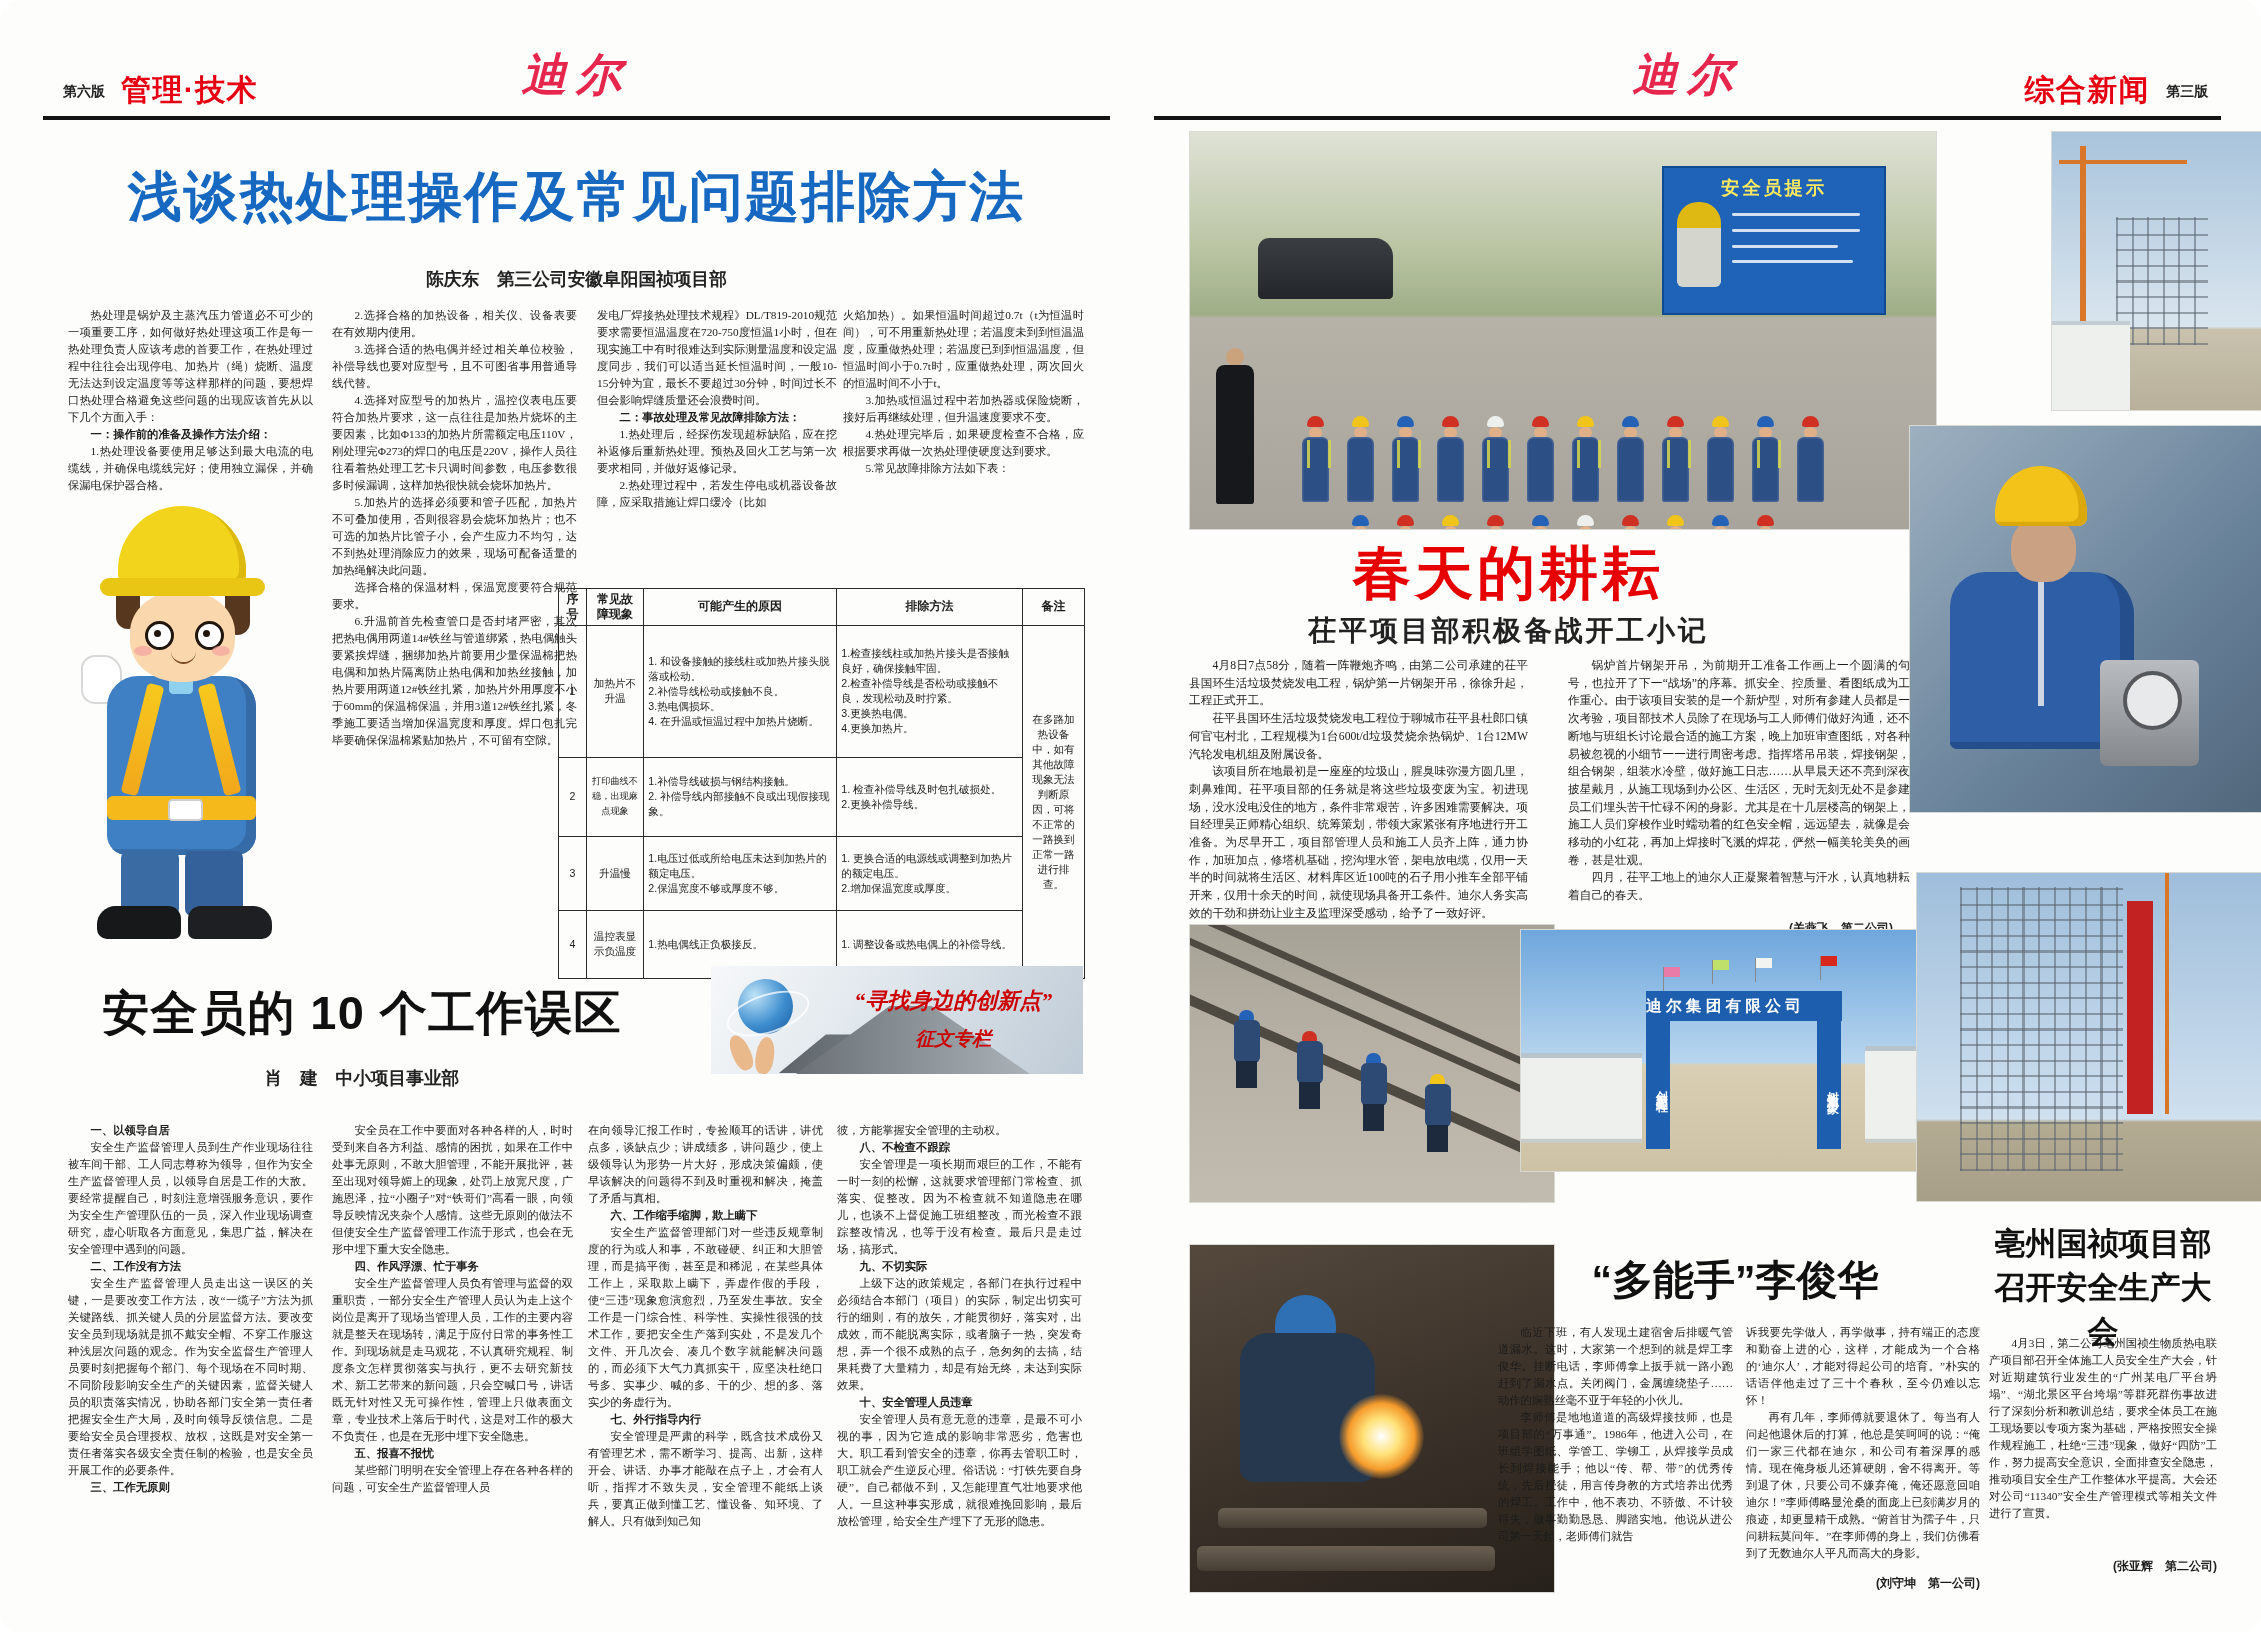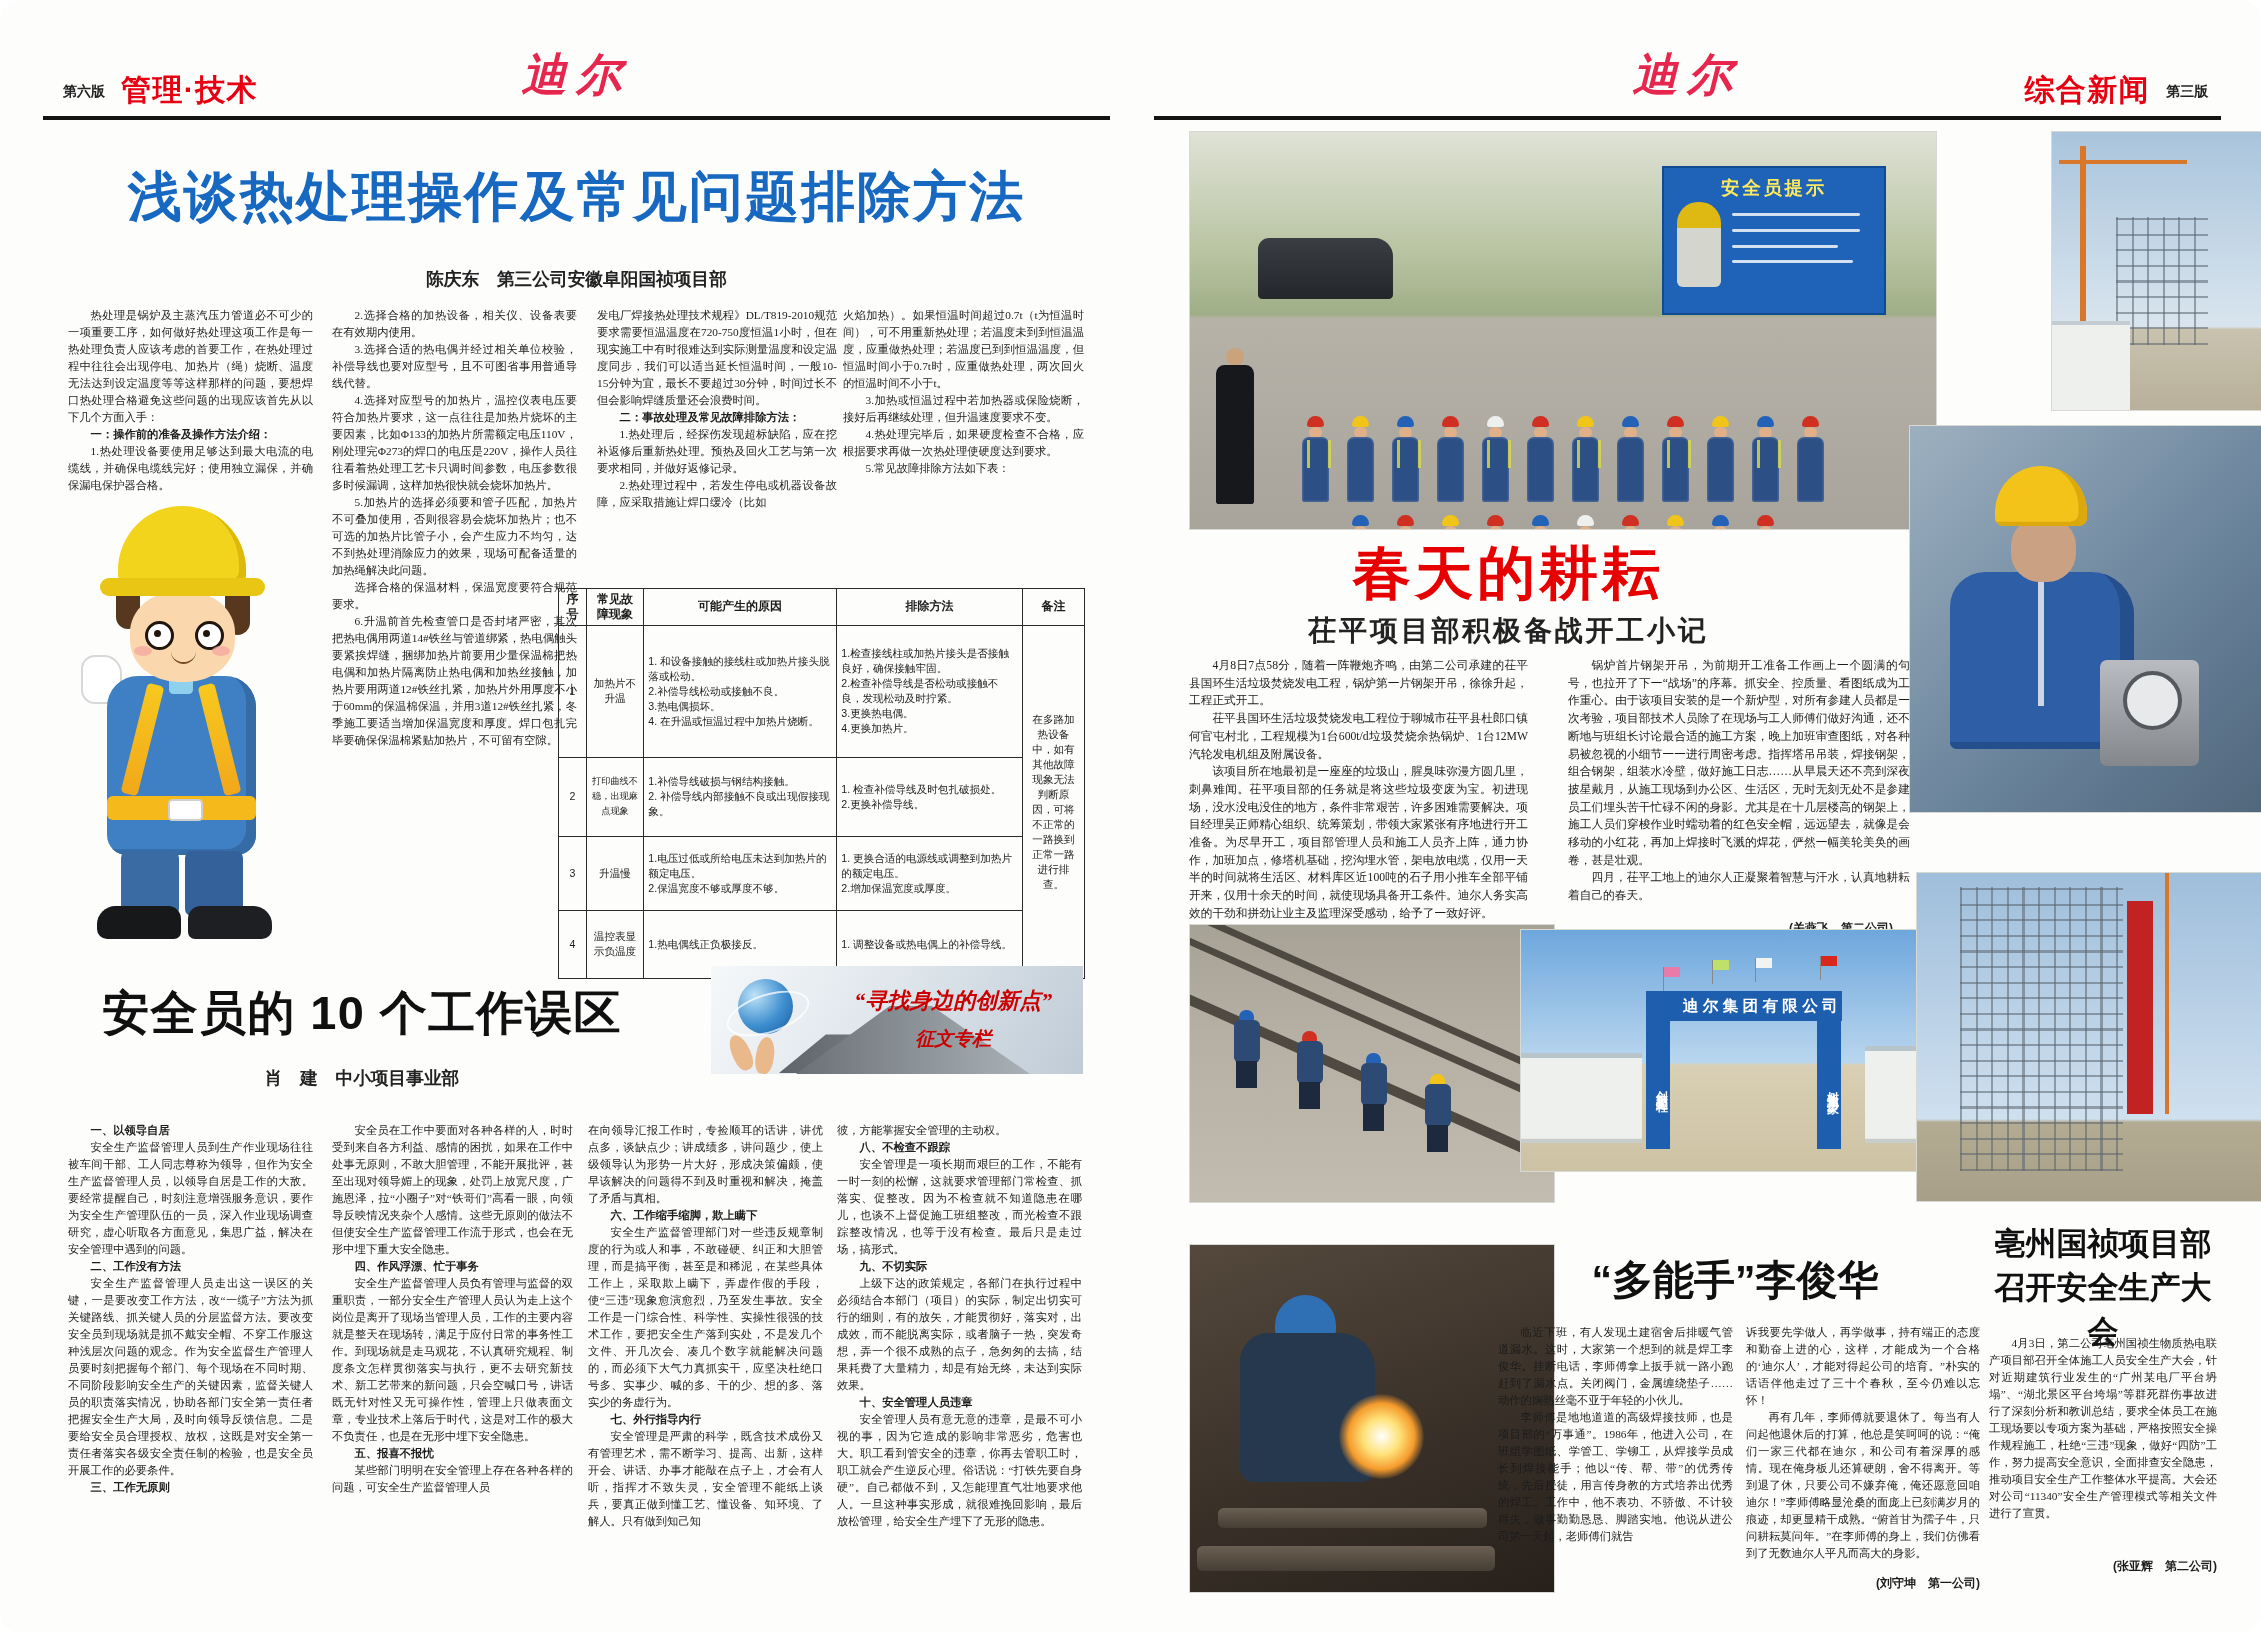--- a/index.html
+++ b/index.html
@@ -84,21 +84,21 @@
   .w-dev{position:absolute;left:190px;top:234px;width:99px;height:106px;background:linear-gradient(#b9bcc0,#84878c);border-radius:7px;}
   .w-dial{position:absolute;left:213px;top:245px;width:51px;height:51px;background:#e8e9ea;border:4.3px solid #55585c;border-radius:50%;}
   .p-rail{background:linear-gradient(#a7a296 0%,#b6b0a4 40%,#c2bcb0 100%);}
   .rail{position:absolute;background:#4e4a42;transform:rotate(24deg);}
   .rfig{position:absolute;width:28px;height:78px;}
   .rfig .h{position:absolute;left:5.7px;top:0;width:15.6px;height:10.6px;border-radius:7px 7px 2.1px 2.1px;}
   .rfig .b{position:absolute;left:1.4px;top:10px;width:25.5px;height:43px;background:#2d4a74;border-radius:5.7px;}
   .rfig .l{position:absolute;left:2.8px;top:51px;width:21px;height:27px;background:#1d2a3d;}
   .p-gate{background:linear-gradient(#6ea7dd 0%,#b9d6ee 55%,#d9cfb4 56%,#cdc2a4 100%);}
   .g-build{position:absolute;background:#eef0ee;border-top:5.7px solid #b8c4cc;box-shadow:inset 0 -4.3px 0 #c9cdc9;}
-  .g-beam{position:absolute;background:#1d5fae;color:#fff;font-family:Liberation Sans, sans-serif;font-weight:bold;text-align:right;}
+  .g-beam{position:absolute;background:#1d5fae;color:#fff;font-family:Liberation Sans, sans-serif;font-weight:bold;text-align:left;}
   .g-pill{position:absolute;background:#1d5fae;color:#fff;font-family:"Liberation Sans",sans-serif;font-weight:bold;writing-mode:vertical-rl;text-align:center;letter-spacing:2.8px;}
   .g-flag{position:absolute;width:1.4px;height:24px;background:#888;}
   .g-flag i{position:absolute;left:1.4px;top:0;width:15.6px;height:10px;display:block;}
   .p-tower{background:linear-gradient(#9fbedb,#cfe0ef 75%,#b4ab93 76%,#a89f88 100%);}
   .t-banner{position:absolute;background:#c32222;}
   .p-weld{background:linear-gradient(160deg,#55493d 0%,#3a3129 55%,#27211b 100%);}
   .spark{position:absolute;width:85px;height:85px;border-radius:50%;background:radial-gradient(circle,#fff 0%,#ffe27a 30%,#f59b2c 55%,rgba(245,155,44,0) 72%);}
   .weldman-h{position:absolute;left:85px;top:50px;width:61px;height:41px;background:#2f6fb4;border-radius:31px 31px 5.7px 5.7px;}
   .weldman-b{position:absolute;left:50px;top:88px;width:135px;height:149px;background:#26384e;border-radius:28px 35px 14px 14px;}
   .pipe{position:absolute;background:linear-gradient(#6a5f52,#463e34);border-radius:5.7px;}

